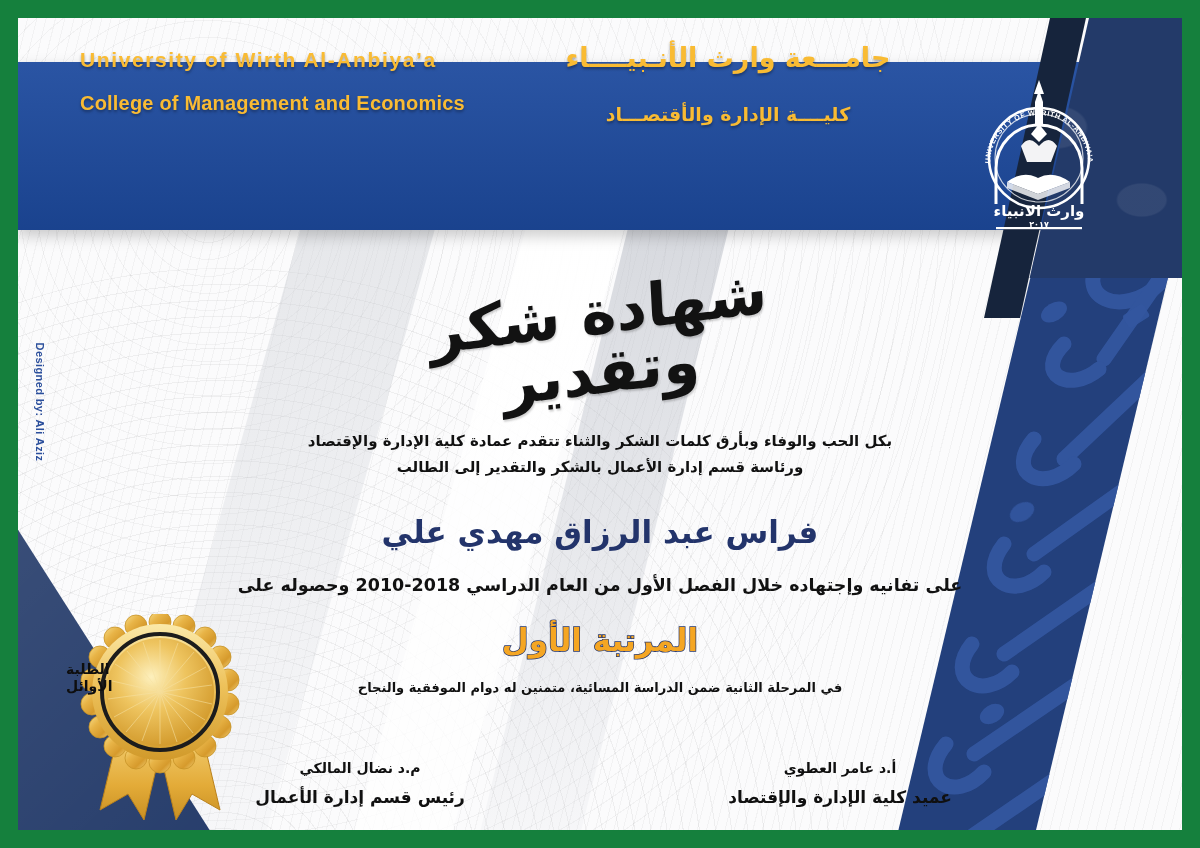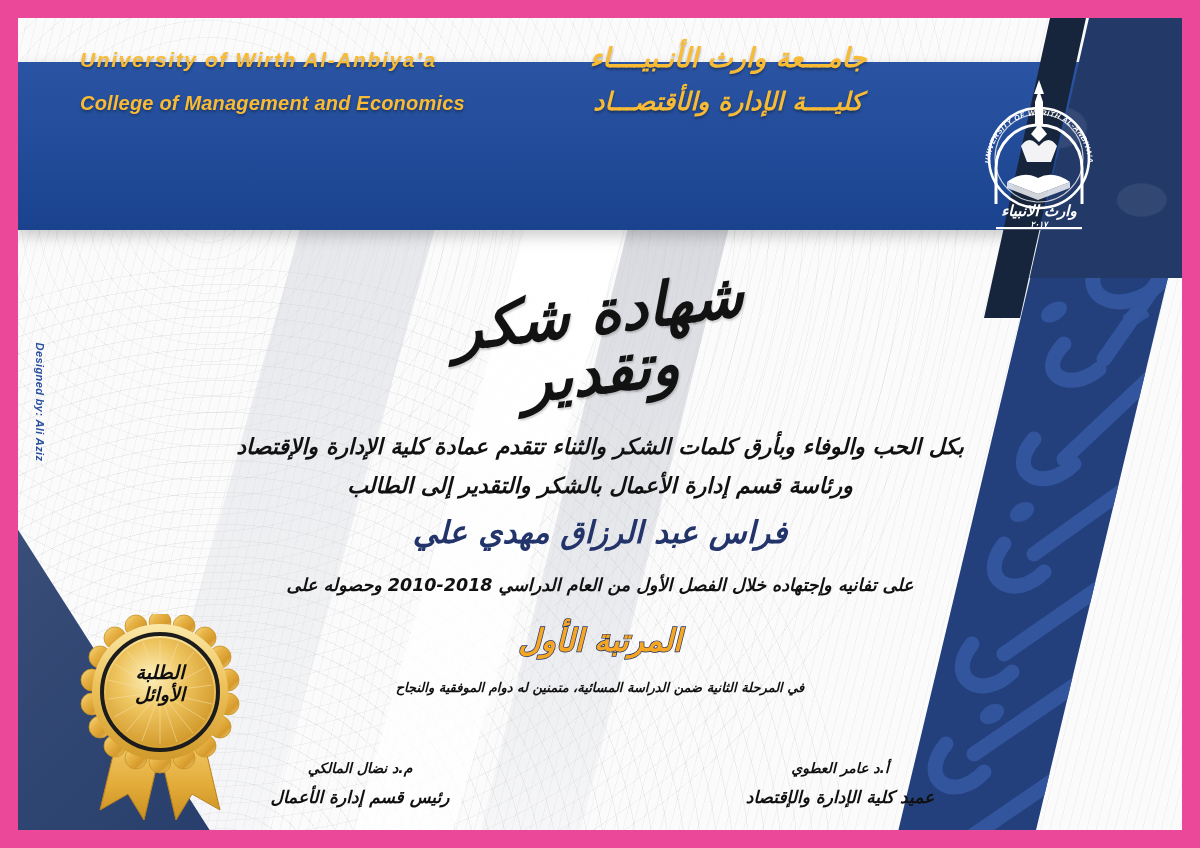--- a/index.html
+++ b/index.html
@@ -10,22 +10,21 @@
   }
   body {
     font-family: "DejaVu Sans", sans-serif;
   }
 
   .certificate {
     position: relative;
     width: 1200px;
     height: 848px;
     overflow: hidden;
-    background: #ec4899;
-    font-style: italic;
+    background: #15803d;
   }
 
   
   .paper {
     position: absolute;
     left: 18px;
     top: 18px;
     width: 1164px;
     height: 812px;
     overflow: hidden;
@@ -235,21 +234,21 @@
     direction: rtl;
   }
   .ar-line-1, .ar-line-2 {
     font-family: "DejaVu Sans", sans-serif;
     font-weight: bold;
     color: #f9bb33;
     text-shadow: 0 2px 3px rgba(0,0,0,0.35);
     white-space: nowrap;
   }
   .ar-line-1 { font-size: 27px; letter-spacing: 2px; }
-  .ar-line-2 { font-size: 25px; letter-spacing: 2px; margin-top: 14px; }
+  .ar-line-2 { font-size: 19px; letter-spacing: 2px; margin-top: 30px; }
 
   
   .logo {
     position: absolute;
     left: 956px;
     top: 54px;
     width: 130px;
     height: 158px;
     z-index: 6;
   }
@@ -287,21 +286,21 @@
     position: absolute;
     left: 0;
     width: 1164px;
     text-align: center;
     direction: rtl;
     font-family: "DejaVu Sans", sans-serif;
     color: #111111;
   }
   .para-1 {
     top: 198px;
-    font-size: 22px;
+    font-size: 15px;
     font-weight: bold;
     line-height: 1.75;
   }
   .name-line {
     position: absolute;
     left: 0;
     top: 284px;
     width: 1164px;
     text-align: center;
     direction: rtl;
@@ -374,24 +373,24 @@
     top: 596px;
     width: 188px;
     height: 212px;
     z-index: 7;
   }
   .seal-text {
     position: absolute;
     left: 0;
     top: 47px;
     width: 188px;
-    text-align: center;
-    direction: rtl;
-    font-family: "DejaVu Sans", sans-serif;
-    font-size: 19px;
+    text-align: left;
+    direction: rtl;
+    font-family: "DejaVu Sans", sans-serif;
+    font-size: 14px;
     font-weight: bold;
     color: #0e0e0e;
     line-height: 1.18;
     pointer-events: none;
   }
 
   
   .designer {
     position: absolute;
     left: -38px;

